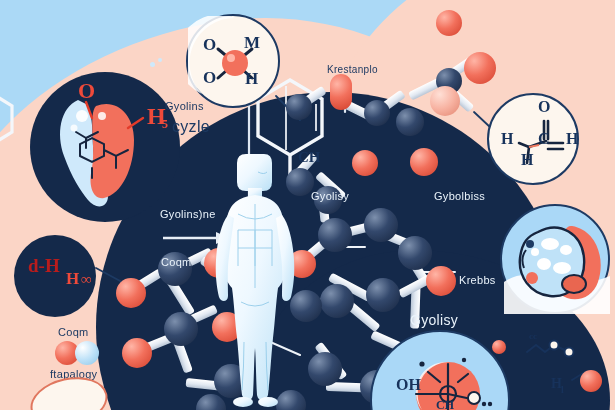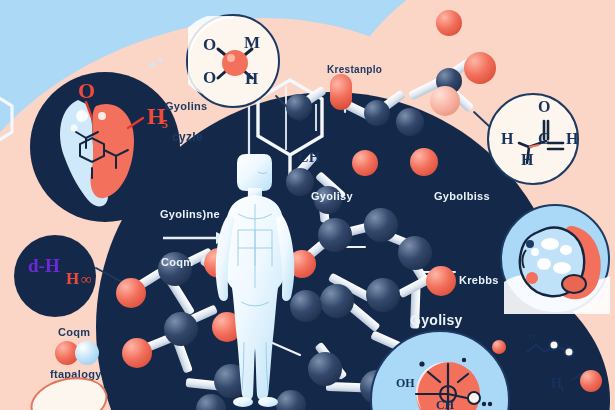--- a/index.html
+++ b/index.html
@@ -52,39 +52,39 @@
   
   .bubble{position:absolute;border-radius:50%;box-sizing:border-box;}
   .bubble.dark{background:#14294a;}
   .bubble.white{background:#fdf6ee;border:2px solid #1d3a63;}
   .bubble.blue{background:#aad8f7;border:2px solid #1d3a63;}
 
   
   .lbl{
     position:absolute;
     font-family:"Liberation Sans",sans-serif;
-    font-weight:bold;
+    font-weight:normal;
     letter-spacing:.3px;
     white-space:pre;
     line-height:1.15;
     filter:blur(.25px);
   }
   .lbl.onlight{color:#1d3a63;}
   .lbl.ondark{color:#eaf3fb;}
 
   
   .glyph{
     position:absolute;
     font-family:"Liberation Serif",serif;
     font-weight:bold;
     line-height:1;
   }
   .glyph.navy{color:#17325b;}
   .glyph.red{color:#ef4a3a;}
-  .glyph.white{color:#6d28d9;}
+  .glyph.white{color:#b91c1c;}
 
   
   .atom{position:absolute;border-radius:50%;}
   .atom.c{
     background:radial-gradient(circle at 32% 28%, #7d90ad 0%, #33486c 42%, #16253f 100%);
   }
   .atom.o{
     background:radial-gradient(circle at 32% 28%, #ffb5a6 0%, #f2705c 45%, #d3402c 100%);
   }
   .atom.pink{
@@ -388,33 +388,33 @@
       </g>
       <g fill="#16253f">
         <circle cx="50" cy="32" r="2.6"></circle>
         <circle cx="92" cy="28" r="2.2"></circle>
         <circle cx="112" cy="72" r="2.2"></circle>
         <circle cx="118" cy="72" r="2.2"></circle>
       </g>
       <circle cx="102" cy="66" r="6" fill="#fdf6ee" stroke="#16253f" stroke-width="2"></circle>
     </svg>
   </div>
-  <span class="glyph navy" style="left:396px;top:377px;font-size:12px;">OH</span>
+  <span class="glyph navy" style="left:396px;top:377px;font-size:16px;">OH</span>
   <span class="glyph navy" style="left:436px;top:399px;font-size:12px;">CH</span>
 
   <span class="glyph navy" style="left:298px;top:150px;font-size:15px;">CH</span>
   <span class="glyph navy" style="left:529px;top:332px;font-size:9px;">cc</span>
   <span class="glyph navy" style="left:551px;top:377px;font-size:14px;">H</span>
   <span class="glyph navy" style="left:561px;top:385px;font-size:10px;">l</span>
 
   <div class="dot" style="left:150px;top:62px;width:5px;height:5px;background:#cfe9fb;"></div>
   <div class="dot" style="left:158px;top:58px;width:4px;height:4px;background:#cfe9fb;"></div>
 
   <span class="lbl onlight" style="left:165px;top:100px;font-size:11px;">Gyolins</span>
-  <span class="lbl onlight" style="left:172px;top:131px;font-size:12px;">cyzle</span>
+  <span class="lbl onlight" style="left:172px;top:118px;font-size:16px;">cyzle</span>
   <span class="lbl onlight" style="left:327px;top:64px;font-size:10px;">Krestanplo</span>
   <span class="lbl ondark" style="left:311px;top:190px;font-size:11px;">Gyolisy</span>
   <span class="lbl ondark" style="left:434px;top:190px;font-size:11px;">Gybolbiss</span>
   <span class="lbl ondark" style="left:160px;top:208px;font-size:11px;">Gyolins)ne</span>
   <span class="lbl ondark" style="left:161px;top:256px;font-size:11px;">Coqm</span>
   <span class="lbl ondark" style="left:459px;top:274px;font-size:11px;">Krebbs</span>
   <span class="lbl ondark" style="left:410px;top:312px;font-size:14px;">Gyolisy</span>
   <span class="lbl onlight" style="left:58px;top:326px;font-size:11px;">Coqm</span>
   <span class="lbl onlight" style="left:50px;top:368px;font-size:11px;">ftapalogy</span>
 

